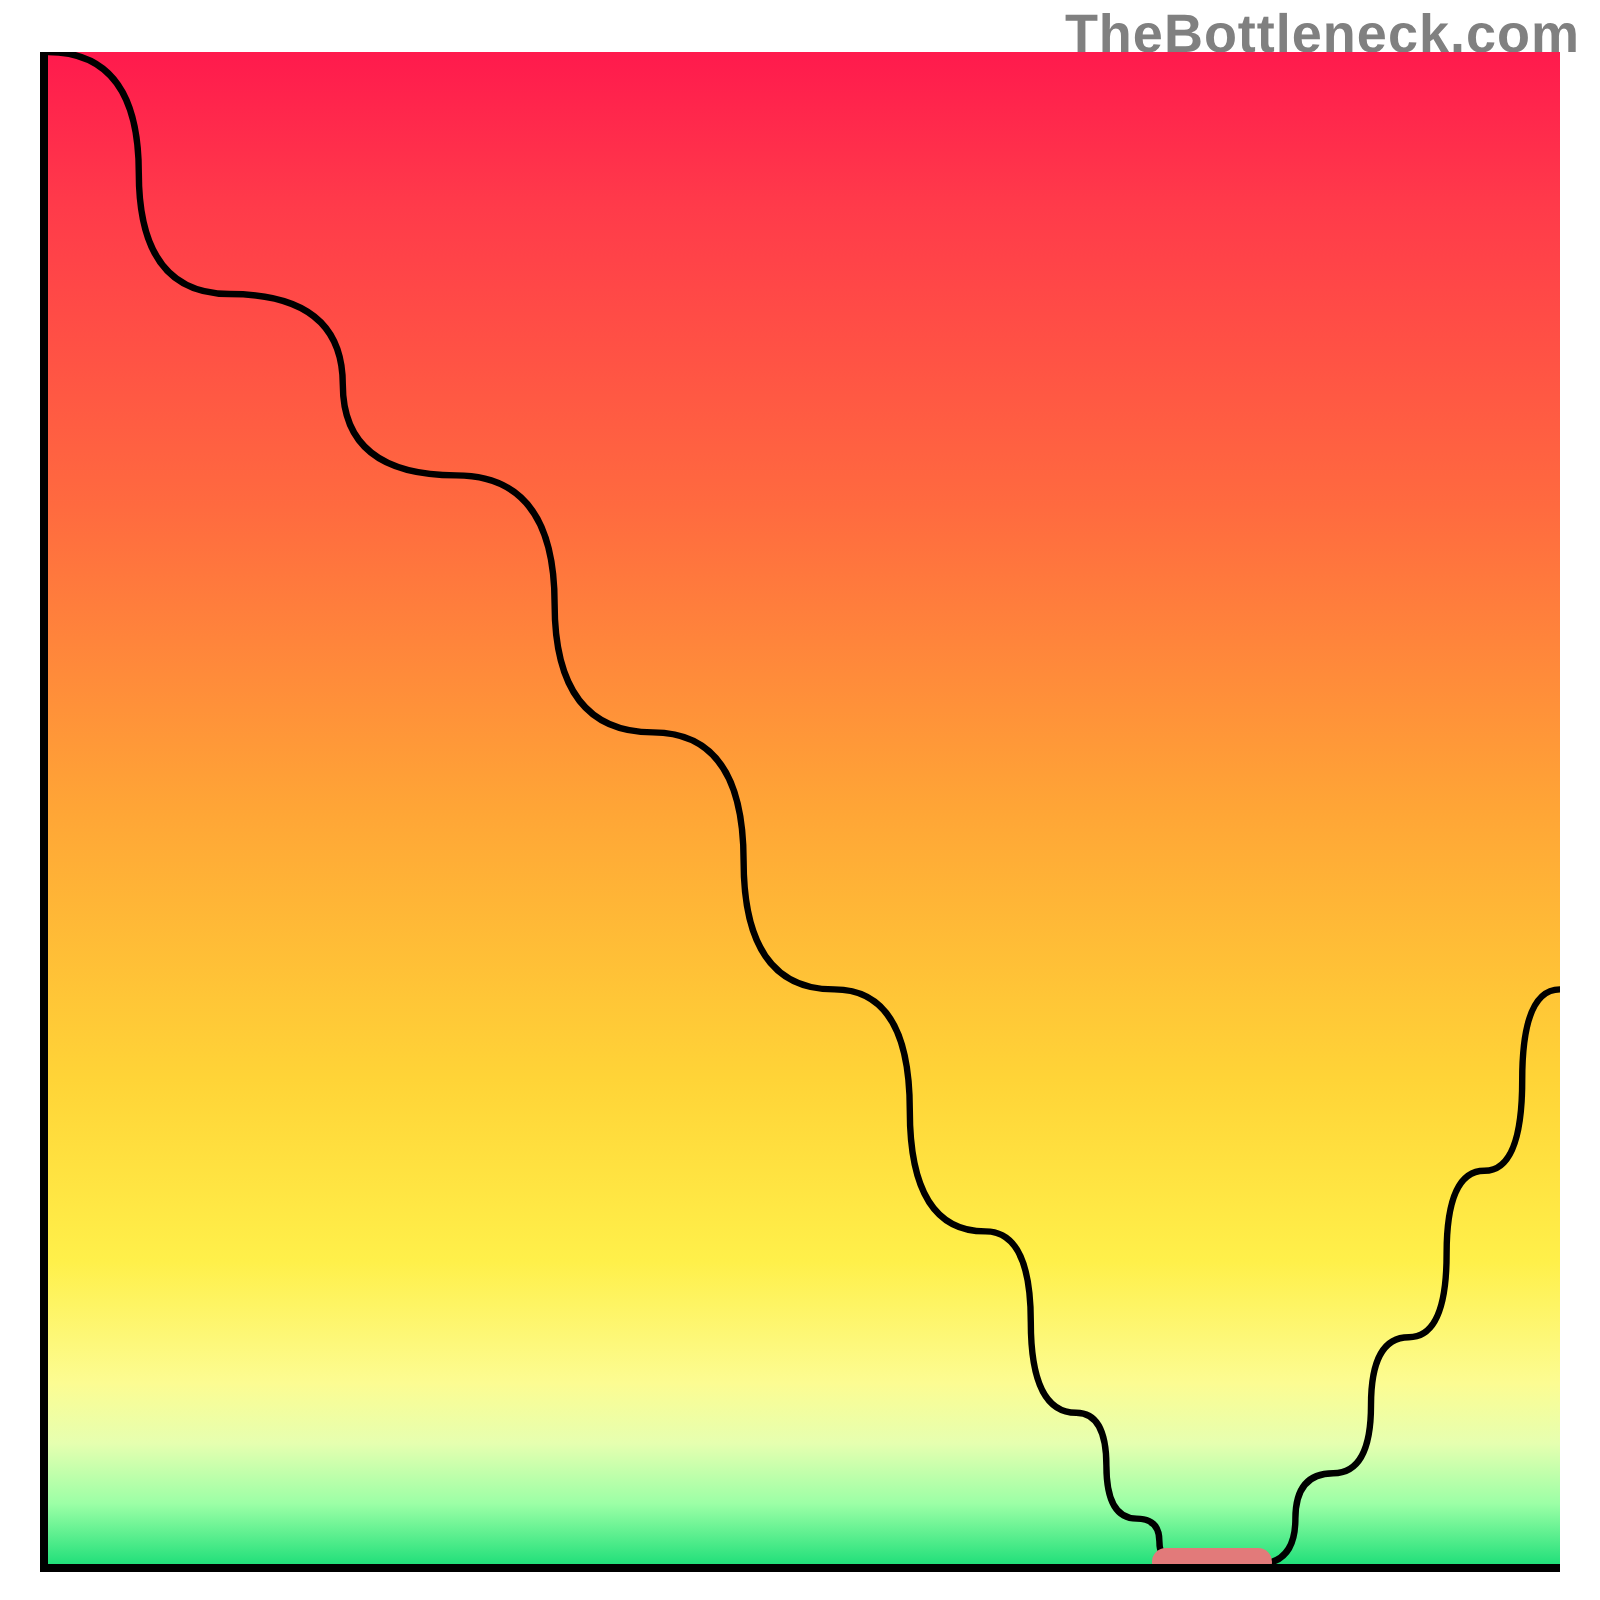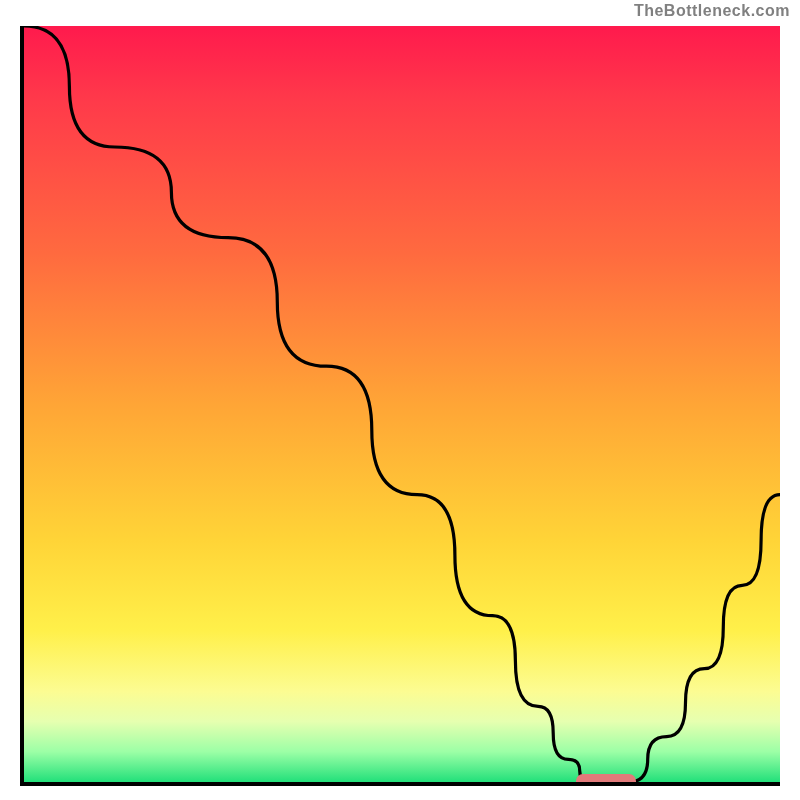--- a/index.html
+++ b/index.html
@@ -12,21 +12,21 @@
   }
   .stage {
     position: relative;
     width: 800px;
     height: 800px;
   }
   .watermark {
     position: absolute;
     top: 2px;
     right: 10px;
-    font-size: 16px;
+    font-size: 27px;
     font-weight: 600;
     color: #808080;
     letter-spacing: 0.5px;
   }
   .plot {
     position: absolute;
     left: 20px;
     top: 26px;
     width: 760px;
     height: 760px;

